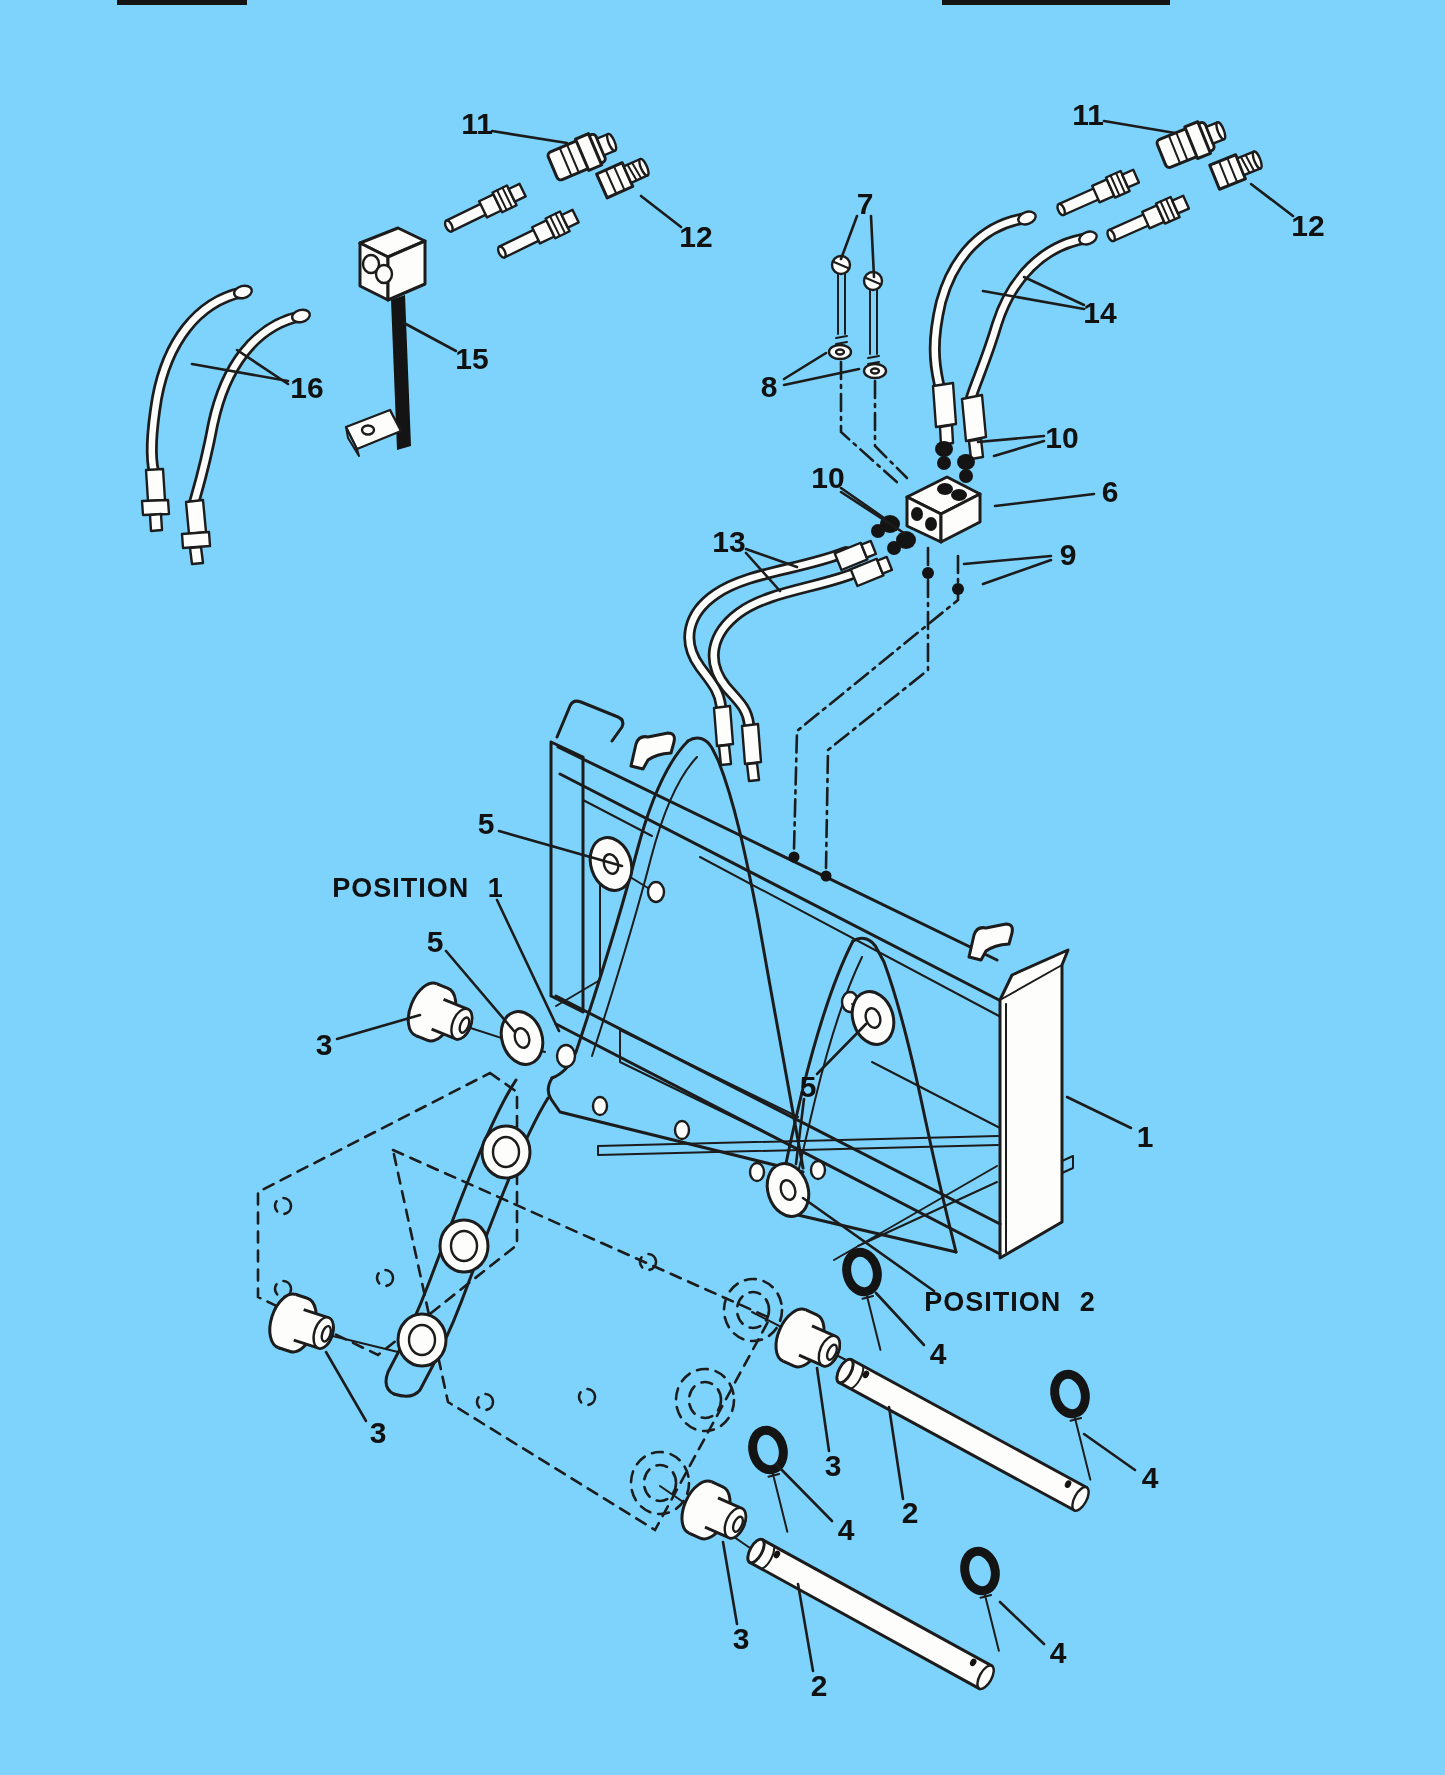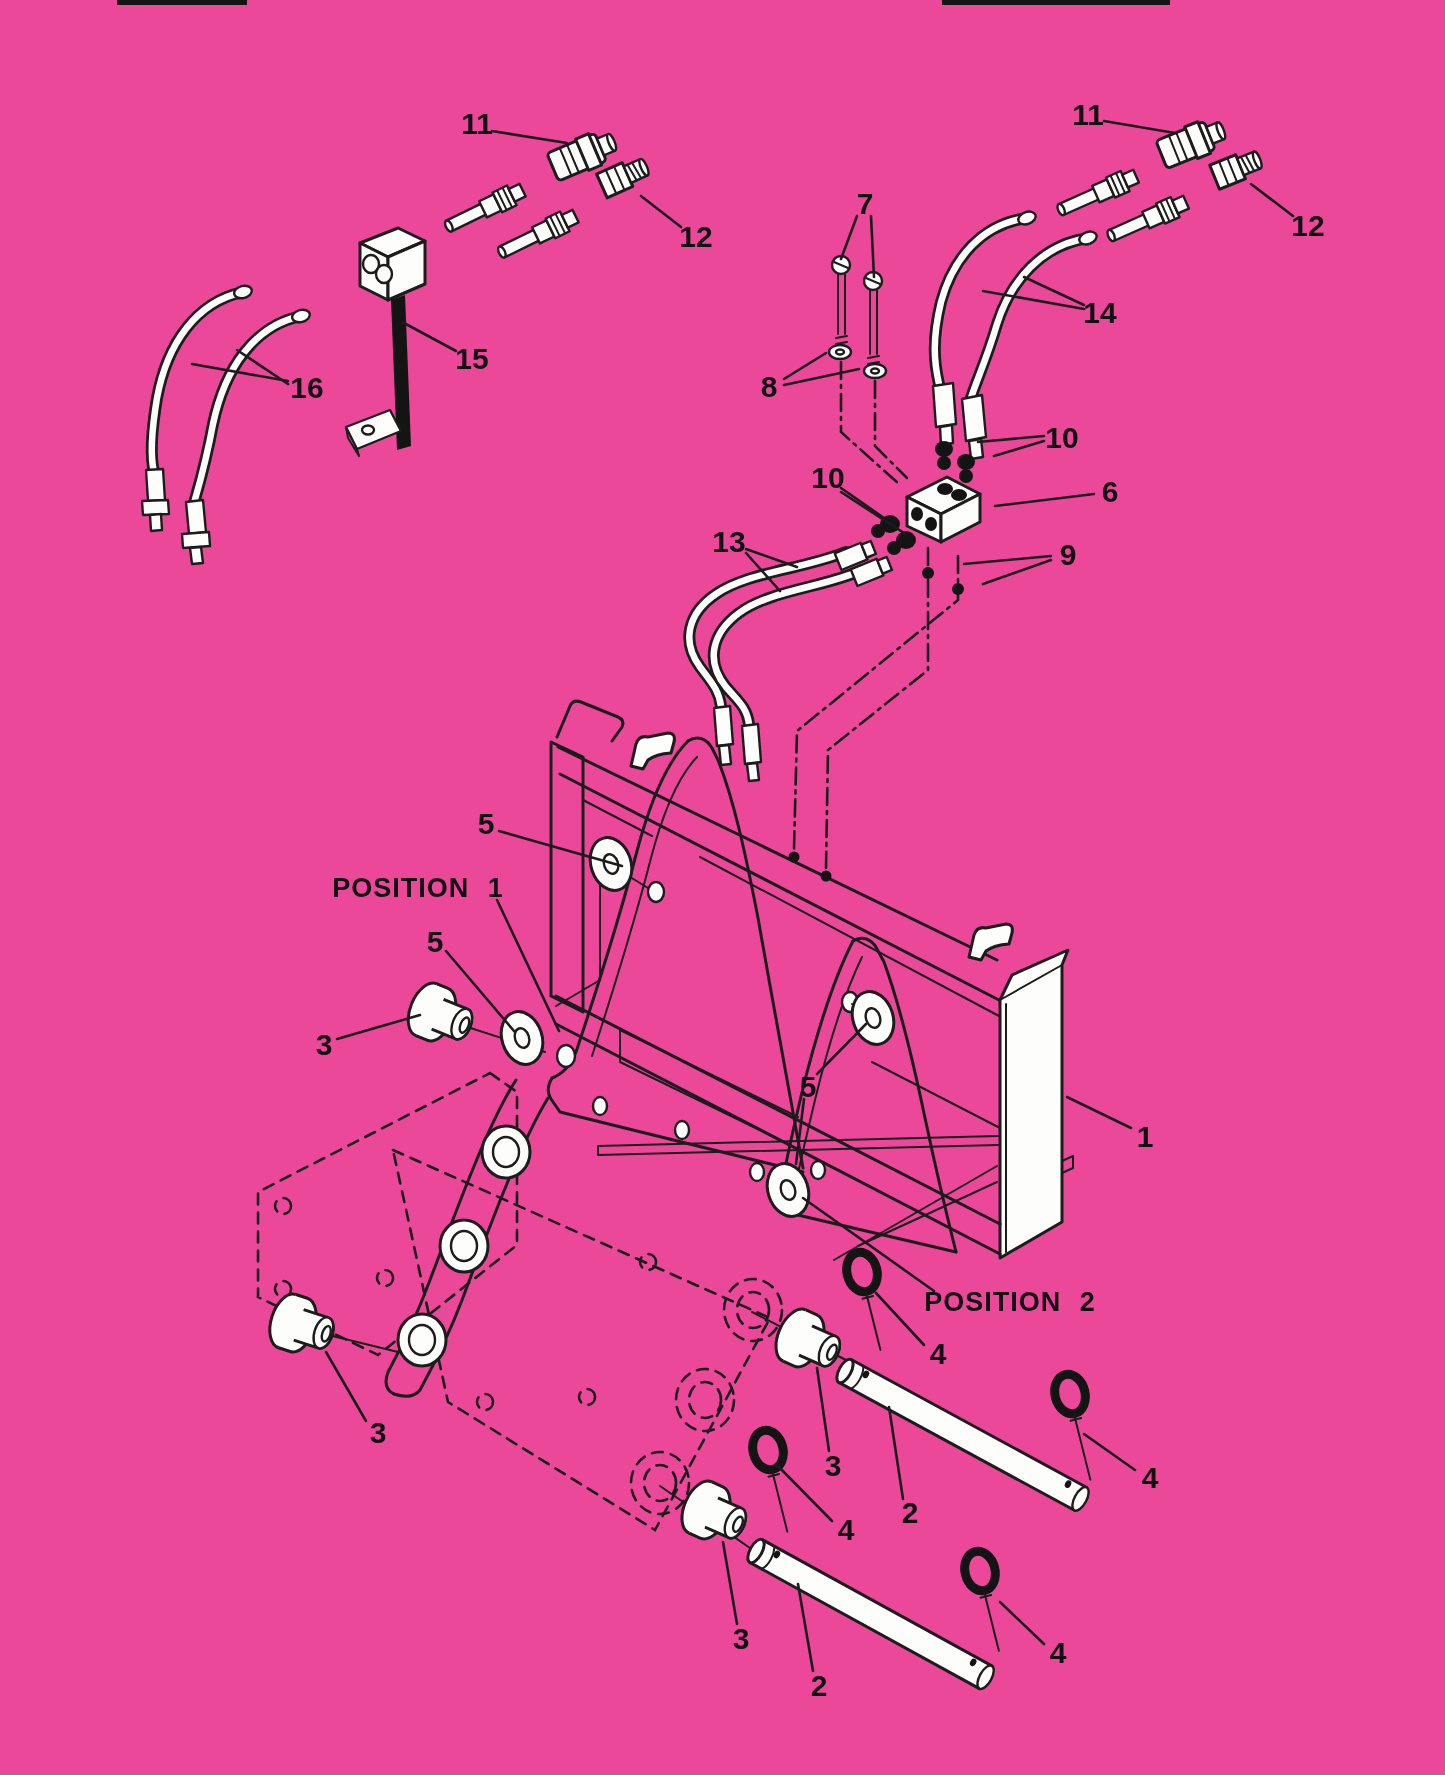--- a/index.html
+++ b/index.html
@@ -1,16 +1,16 @@
 <!DOCTYPE html>
 <html><head>
 <meta charset="utf-8">
 <style>
   html,body{margin:0;padding:0;background:#e8e8e6;}
-  .page{position:relative;width:1445px;height:1775px;margin:0 auto;background:#ec4899;overflow:hidden;
+  .page{position:relative;width:1445px;height:1775px;margin:0 auto;background:#7dd3fc;overflow:hidden;
         font-family:"Liberation Sans",sans-serif;}
   svg{display:block;width:100%;height:100%;}
   .ln{stroke:#1c1c1c;fill:none;stroke-width:3;stroke-linecap:round;stroke-linejoin:round;}
   .ln2{stroke:#1c1c1c;fill:none;stroke-width:2;stroke-linecap:round;stroke-linejoin:round;}
   .wf{fill:#fdfdfb;stroke:#1c1c1c;stroke-width:3;stroke-linejoin:round;}
   .wf2{fill:#fdfdfb;stroke:#1c1c1c;stroke-width:2.4;stroke-linejoin:round;}
   .blk{fill:#141414;stroke:none;}
   .dash{stroke:#1c1c1c;fill:none;stroke-width:2.6;stroke-dasharray:11 8;stroke-linecap:round;}
   .dashdot{stroke:#1c1c1c;fill:none;stroke-width:2.6;stroke-dasharray:17 6 3 6;stroke-linecap:round;}
   .hoseB{stroke:#1c1c1c;fill:none;stroke-width:12;stroke-linecap:round;}

